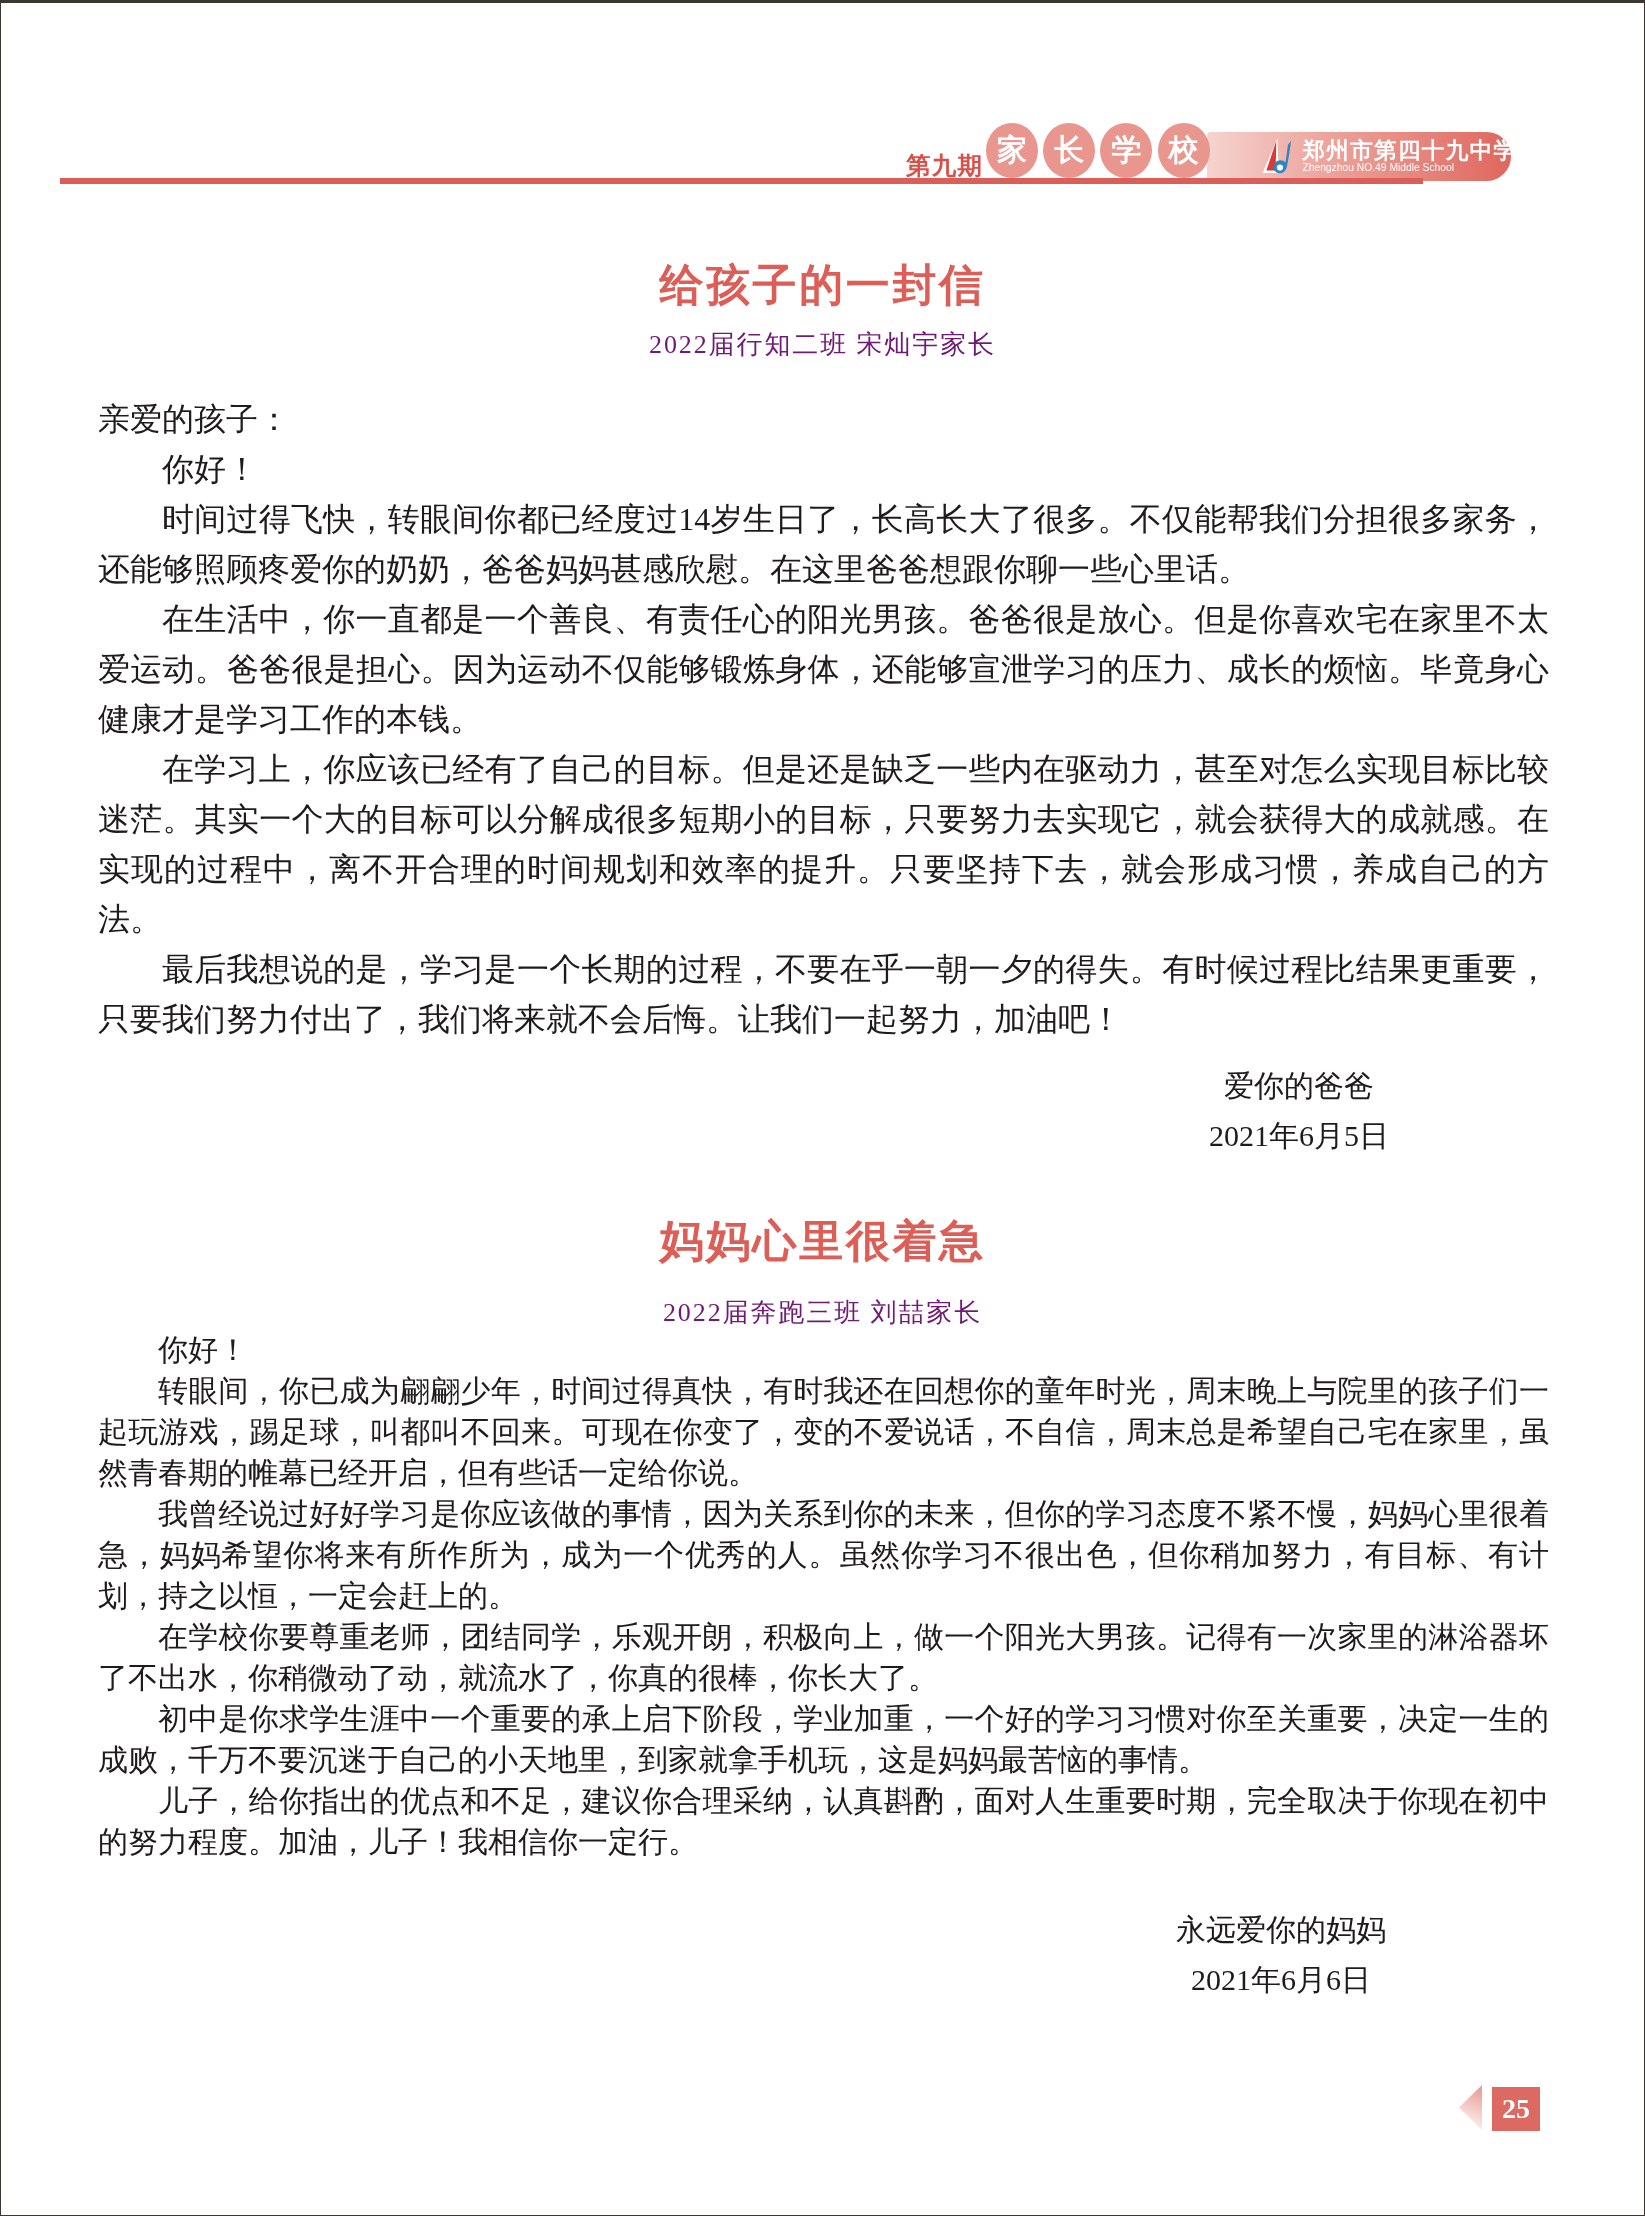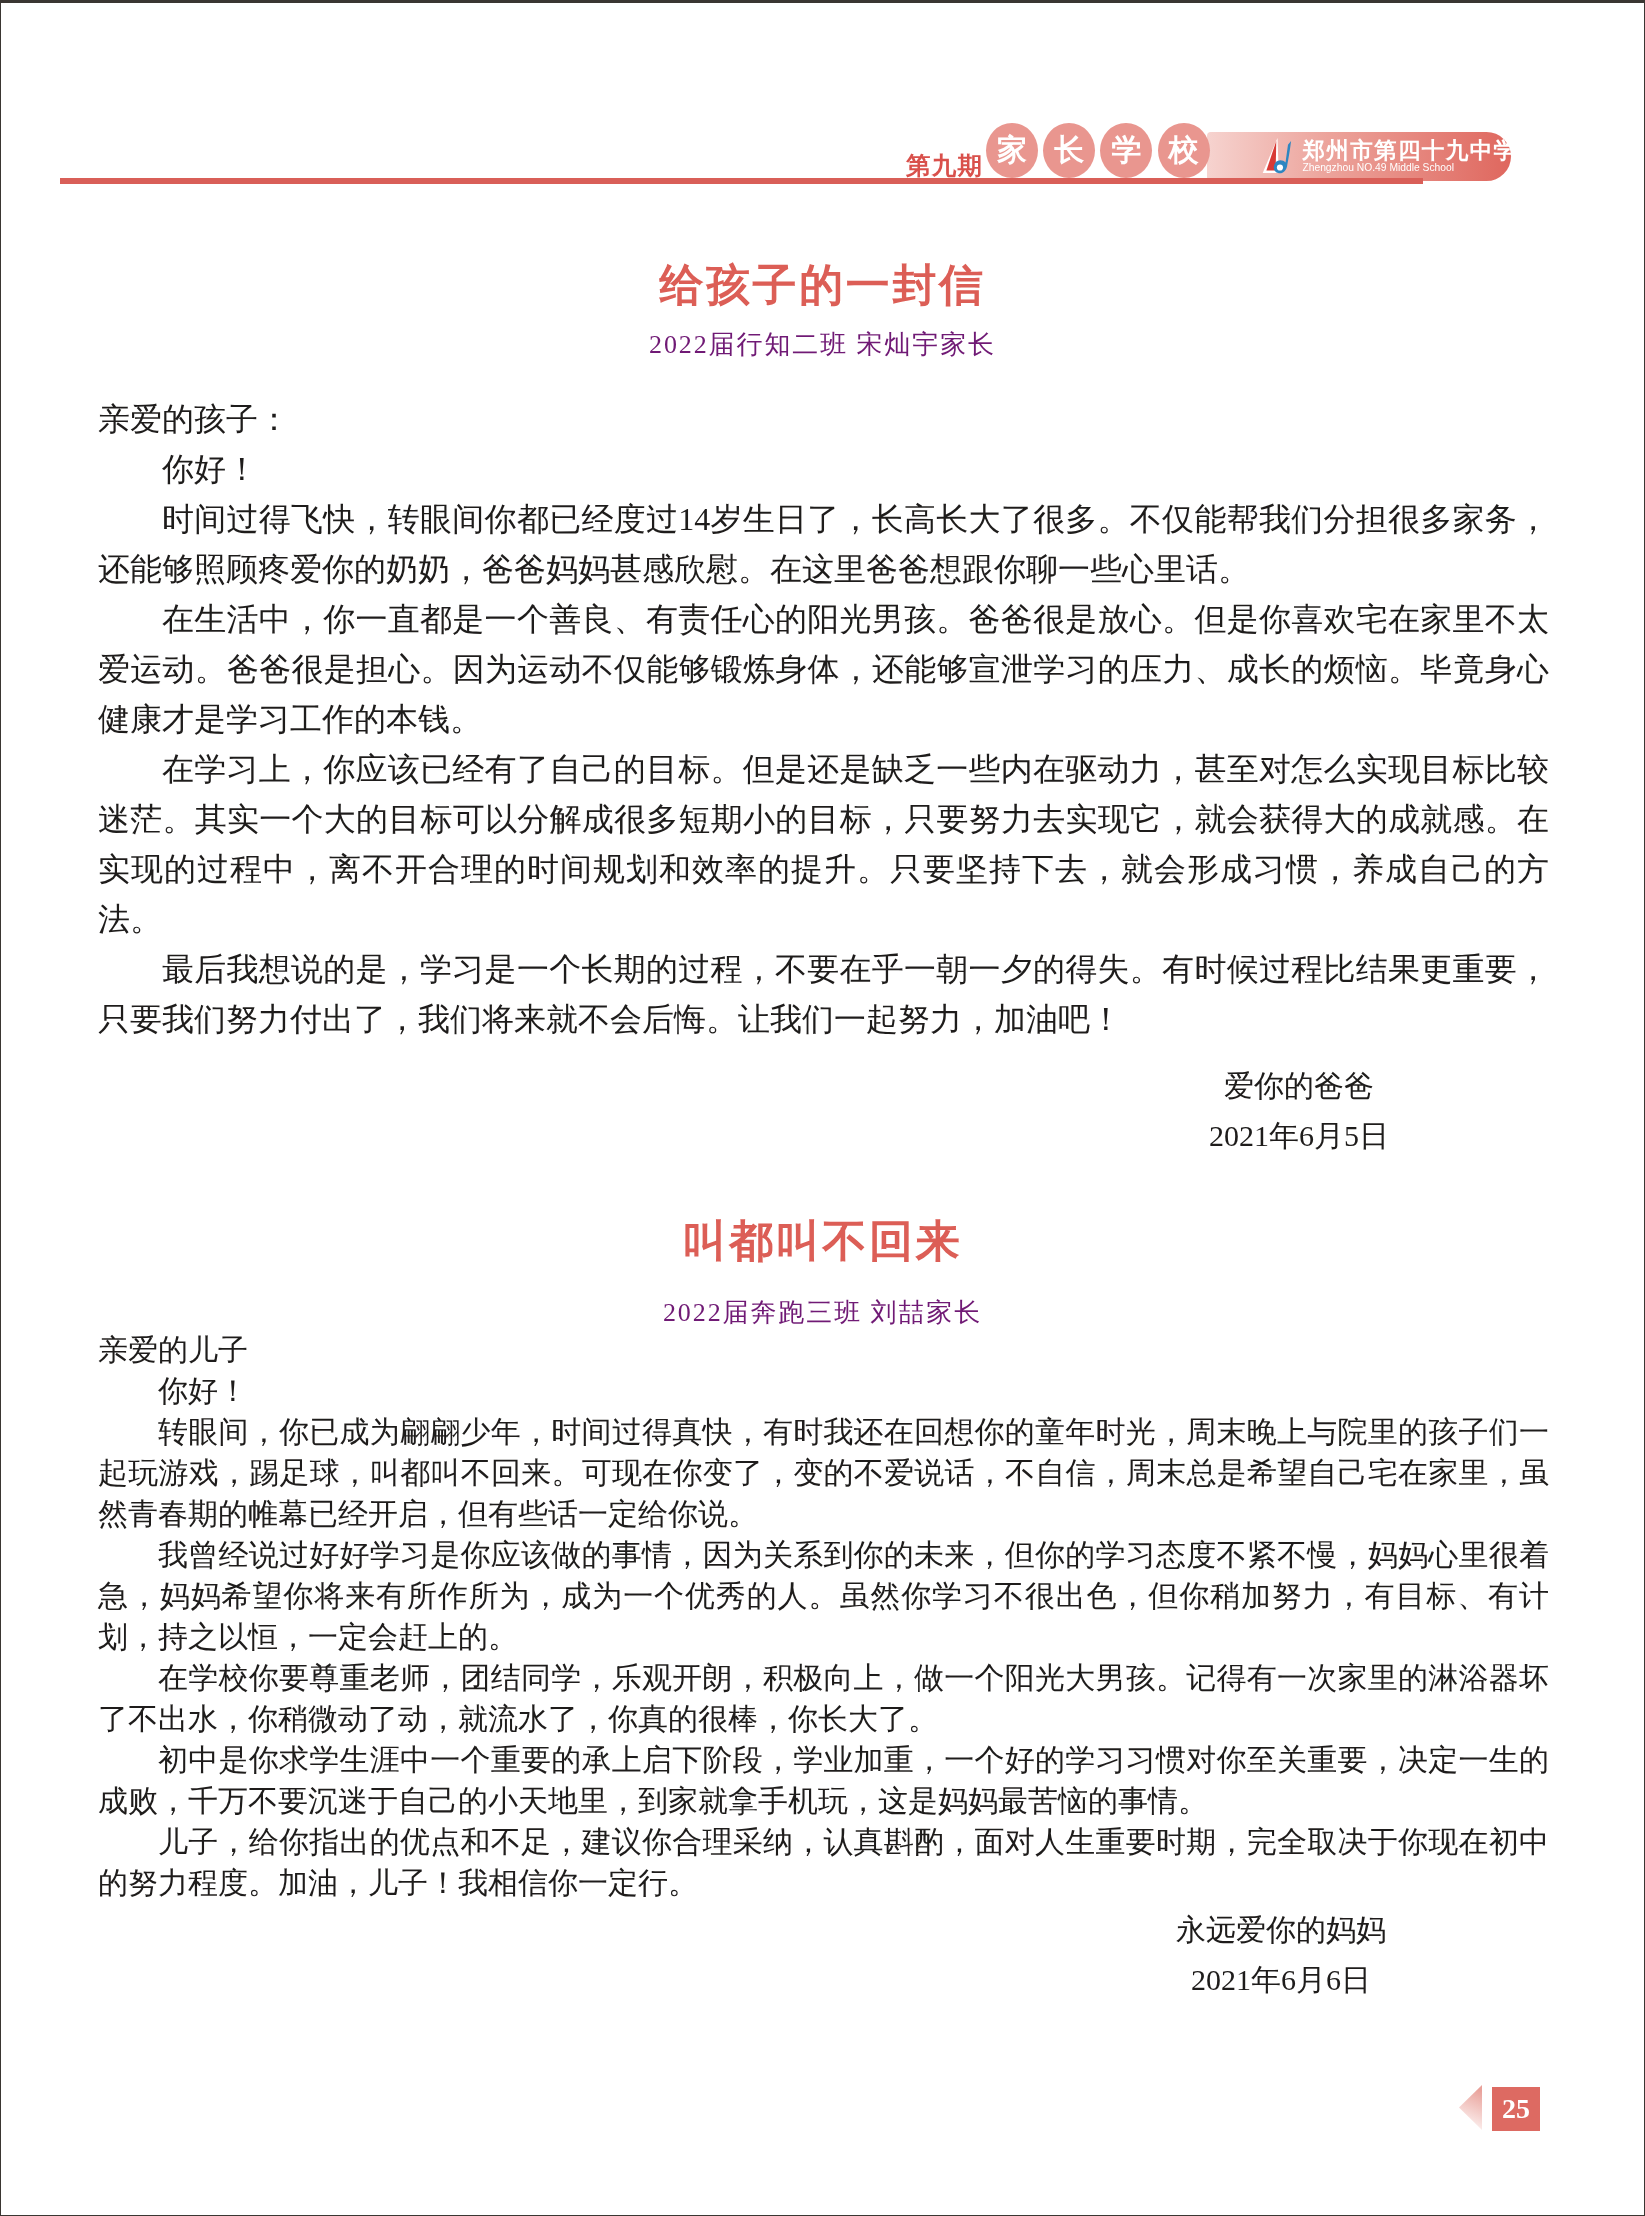--- a/index.html
+++ b/index.html
@@ -145,25 +145,24 @@
     <div class="para">在生活中，你一直都是一个善良、有责任心的阳光男孩。爸爸很是放心。但是你喜欢宅在家里不太爱运动。爸爸很是担心。因为运动不仅能够锻炼身体，还能够宣泄学习的压力、成长的烦恼。毕竟身心健康才是学习工作的本钱。</div>
     <div class="para">在学习上，你应该已经有了自己的目标。但是还是缺乏一些内在驱动力，甚至对怎么实现目标比较迷茫。其实一个大的目标可以分解成很多短期小的目标，只要努力去实现它，就会获得大的成就感。在实现的过程中，离不开合理的时间规划和效率的提升。只要坚持下去，就会形成习惯，养成自己的方法。</div>
     <div class="para">最后我想说的是，学习是一个长期的过程，不要在乎一朝一夕的得失。有时候过程比结果更重要，只要我们努力付出了，我们将来就不会后悔。让我们一起努力，加油吧！</div>
   </div>
 
   <div class="signature-block" id="sig-1">
     <div>爱你的爸爸</div>
     <div>2021年6月5日</div>
   </div>
 
-  <div class="letter-title" id="title-2">叫都叫不回来</div>
+  <div class="letter-title" id="title-2">妈妈心里很着急</div>
   <div class="letter-byline" id="byline-2">2022届奔跑三班 刘喆家长</div>
 
   <div class="letter-body" id="body-2">
-    <div class="salutation">亲爱的儿子</div>
     <div class="greeting">你好！</div>
     <div class="para">转眼间，你已成为翩翩少年，时间过得真快，有时我还在回想你的童年时光，周末晚上与院里的孩子们一起玩游戏，踢足球，叫都叫不回来。可现在你变了，变的不爱说话，不自信，周末总是希望自己宅在家里，虽然青春期的帷幕已经开启，但有些话一定给你说。</div>
     <div class="para">我曾经说过好好学习是你应该做的事情，因为关系到你的未来，但你的学习态度不紧不慢，妈妈心里很着急，妈妈希望你将来有所作所为，成为一个优秀的人。虽然你学习不很出色，但你稍加努力，有目标、有计划，持之以恒，一定会赶上的。</div>
     <div class="para">在学校你要尊重老师，团结同学，乐观开朗，积极向上，做一个阳光大男孩。记得有一次家里的淋浴器坏了不出水，你稍微动了动，就流水了，你真的很棒，你长大了。</div>
     <div class="para">初中是你求学生涯中一个重要的承上启下阶段，学业加重，一个好的学习习惯对你至关重要，决定一生的成败，千万不要沉迷于自己的小天地里，到家就拿手机玩，这是妈妈最苦恼的事情。</div>
     <div class="para">儿子，给你指出的优点和不足，建议你合理采纳，认真斟酌，面对人生重要时期，完全取决于你现在初中的努力程度。加油，儿子！我相信你一定行。</div>
   </div>
 
   <div class="signature-block" id="sig-2">
     <div>永远爱你的妈妈</div>

